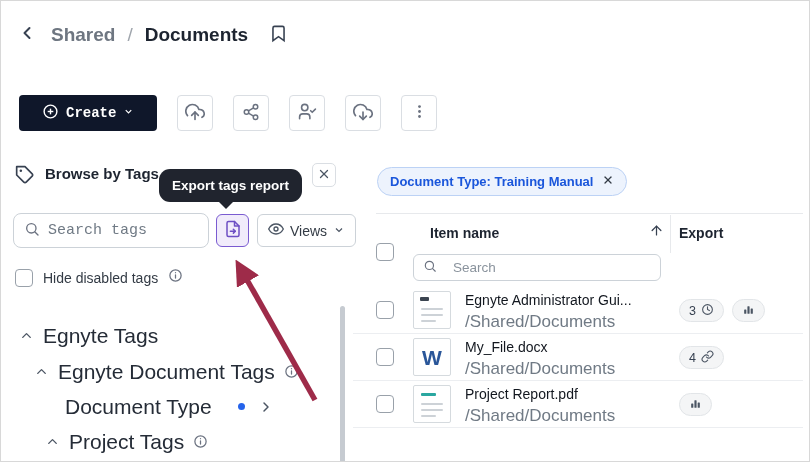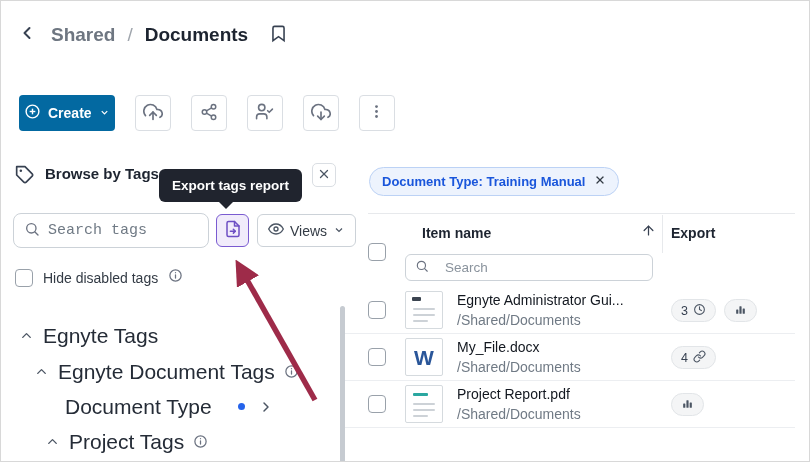--- a/index.html
+++ b/index.html
@@ -10,21 +10,21 @@
   
   .topbar{position:absolute;left:14px;top:20px;display:flex;align-items:center;gap:12px}
   .back-btn{background:none;border:none;display:flex;cursor:pointer;padding:2px}
   .crumb-parent{font-size:19px;font-weight:700;color:#6e7681}
   .crumb-sep{font-size:19px;color:#a0a6ad}
   .crumb-current{font-size:19px;font-weight:700;color:#1d2430}
   .bookmark-btn{background:none;border:none;margin-left:9px;display:flex;cursor:pointer;padding:0}
 
   
   .toolbar{position:absolute;left:18px;top:94px;display:flex;gap:20px;align-items:center}
-  .create-btn{height:36px;padding:0 5px;border:none;border-radius:4px;background:#0369a1;color:#fff;font-weight:700;font-size:14px;display:flex;align-items:center;gap:7px;font-family:Liberation Sans, sans-serif;cursor:default}
+  .create-btn{height:36px;padding:0 23px;border:none;border-radius:4px;background:#0f172a;color:#fff;font-weight:700;font-size:14px;display:flex;align-items:center;gap:7px;font-family:Liberation Mono, monospace;cursor:default}
   .icon-btn{width:36px;height:36px;border:1px solid #dadee3;border-radius:4px;background:#fff;display:flex;align-items:center;justify-content:center;cursor:pointer}
 
   
   .tags-panel{position:absolute;left:0;top:150px;width:352px;height:312px;background:#fff}
   .panel-head{position:absolute;left:14px;top:14px;display:flex;align-items:flex-start;gap:10px}
   .panel-title{font-size:15px;font-weight:700;color:#1d2430}
   .panel-close{position:absolute;left:311px;top:12px;width:24px;height:24px;border:1px solid #dadee3;border-radius:5px;background:#fff;display:flex;align-items:center;justify-content:center;cursor:pointer}
   .tag-search{position:absolute;left:12px;top:62px;width:196px;height:35px;border:1px solid #ccd2d8;border-radius:8px;display:flex;align-items:center;gap:8px;padding:0 10px;background:#fff}
   .tag-search input{border:none;outline:none;width:100%;font-size:15px;color:#701a75;font-family:Liberation Mono, monospace;background:transparent}
   .tag-search input::placeholder{color:#707a85}
@@ -33,25 +33,25 @@
   .hide-row{position:absolute;left:14px;top:117px;display:flex;align-items:center;gap:10px}
   .chk{width:18px;height:18px;border:1.6px solid #99a1aa;border-radius:4px;background:#fff;display:inline-block;cursor:pointer;flex:none}
   .hide-label{font-size:14px;color:#333b45}
   .tree-item{position:absolute;width:336px;height:24px;display:flex;align-items:center;gap:9px;font-size:21px;color:#252c37;cursor:pointer}
   .tree-label{white-space:nowrap}
   .dot{width:7px;height:7px;border-radius:50%;background:#2563eb;position:absolute;left:237px;top:8px}
   .tree-chevron{position:absolute;left:257px;top:4px;display:flex}
   .vscroll{position:absolute;left:339px;top:155px;width:5px;height:157px;border-radius:3px;background:#c6cbd1;cursor:pointer}
 
   
-  .tooltip{position:absolute;left:158px;top:168px;z-index:30;background:#20242e;color:#fff;font-size:13.5px;font-weight:700;padding:9px 13px;border-radius:6px;white-space:nowrap}
+  .tooltip{position:absolute;left:158px;top:168px;z-index:30;background:#20242e;color:#fff;font-size:13.5px;font-weight:700;padding:9px 13px;border-radius:11px;white-space:nowrap}
   .tooltip::after{content:"";position:absolute;left:60px;bottom:-7px;border-left:7px solid transparent;border-right:7px solid transparent;border-top:7px solid #20242e}
 
   
-  .files-panel{position:absolute;left:344px;top:150px;width:450px;height:312px}
+  .files-panel{position:absolute;left:352px;top:150px;width:450px;height:312px}
   .chip{position:absolute;left:24px;top:16px;height:29px;display:inline-flex;align-items:center;gap:9px;padding:0 12px;background:#edf3fd;border:1px solid #bcd2f5;border-radius:15px}
   .chip-label{font-size:13px;font-weight:700;color:#1a56db;white-space:nowrap}
   .chip-x{display:flex;cursor:pointer;background:none;border:none;padding:0}
   .tline{position:absolute;left:23px;right:0;height:1px;background:#e7e9ec}
   .col-item{position:absolute;left:77px;top:74px;font-size:14px;font-weight:700;color:#1d2430}
   .sort{position:absolute;left:296px;top:72px;cursor:pointer;display:flex}
   .col-status{position:absolute;left:326px;top:74px;font-size:14px;font-weight:700;color:#1d2430}
   .col-div{position:absolute;left:317px;top:64px;width:1px;height:38px;background:#e7e9ec}
   .selall{position:absolute;left:23px;top:92px}
   .tbl-search{position:absolute;left:60px;top:103px;width:248px;height:27px;border:1px solid #ccd2d8;border-radius:6px;display:flex;align-items:center;gap:16px;padding:0 9px;background:#fff}
@@ -59,21 +59,21 @@
   .tbl-search input::placeholder{color:#8a939d}
   .row{position:absolute;left:0;width:450px;height:47px;border-bottom:1px solid #eceef1}
   .row .chk{position:absolute;left:23px;top:14px}
   .thumb{position:absolute;left:60px;top:4px;width:38px;height:38px;border:1px solid #d5dade;border-radius:2px;background:#fff}
   .thumb .ln{position:absolute;left:7px;right:7px;height:2px;background:#cdd2d7;border-radius:1px}
   .thumb .mark{position:absolute;left:6px;top:5px;width:9px;height:4px;background:#3b4450;border-radius:1px}
   .thumb .teal{position:absolute;left:7px;right:14px;top:7px;height:3px;background:#2aa7a0;border-radius:1px}
   .thumb.word{display:flex;align-items:center;justify-content:center}
   .word-w{color:#2a5699;font-weight:700;font-size:21px;line-height:1}
   .file-name{position:absolute;left:112px;top:5px;font-size:14px;color:#12171f;white-space:nowrap;cursor:pointer}
-  .file-path{position:absolute;left:112px;top:25px;font-size:14px;color:#707a85;white-space:nowrap}
+  .file-path{position:absolute;left:112px;top:25px;font-size:17px;color:#707a85;white-space:nowrap}
   .pills{position:absolute;left:326px;top:12px;display:flex;gap:8px}
   .pill{height:23px;display:inline-flex;align-items:center;gap:5px;padding:0 9px;background:#f4f5f6;border:1px solid #e2e5e8;border-radius:12px;font-size:12.5px;color:#374151;cursor:pointer}
 
   .annotation{position:absolute;left:0;top:0;z-index:40;pointer-events:none}
 </style>
 </head>
 <body>
 
 <div class="screen">
 

